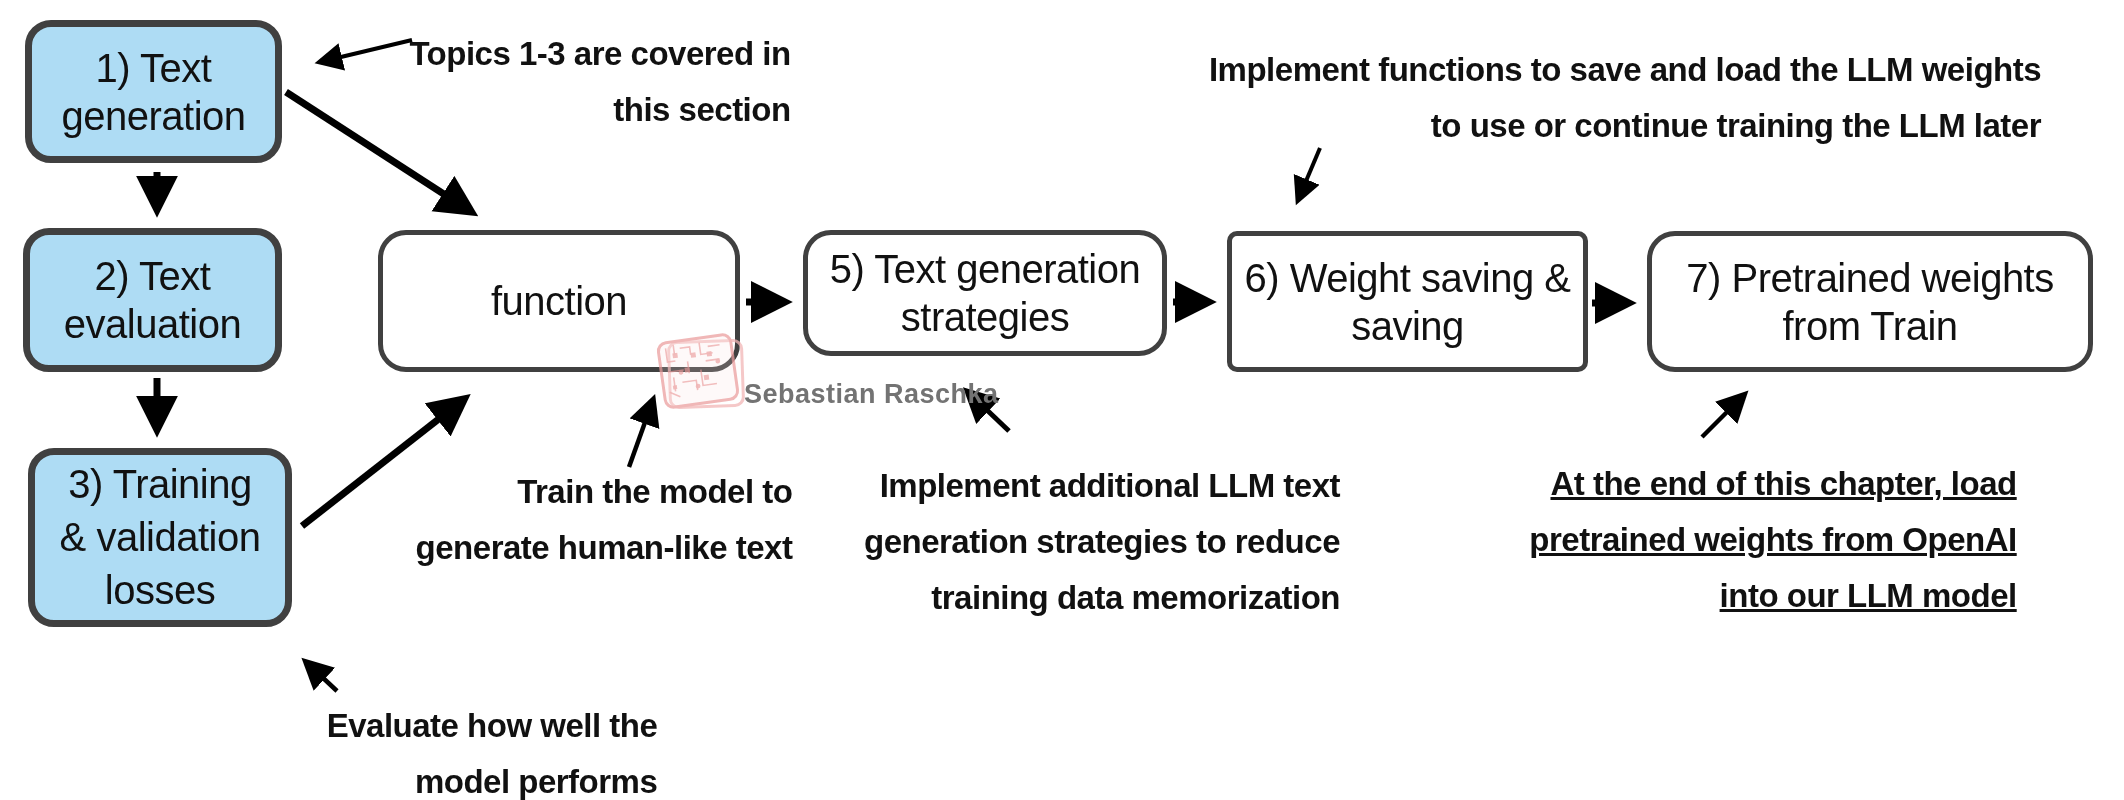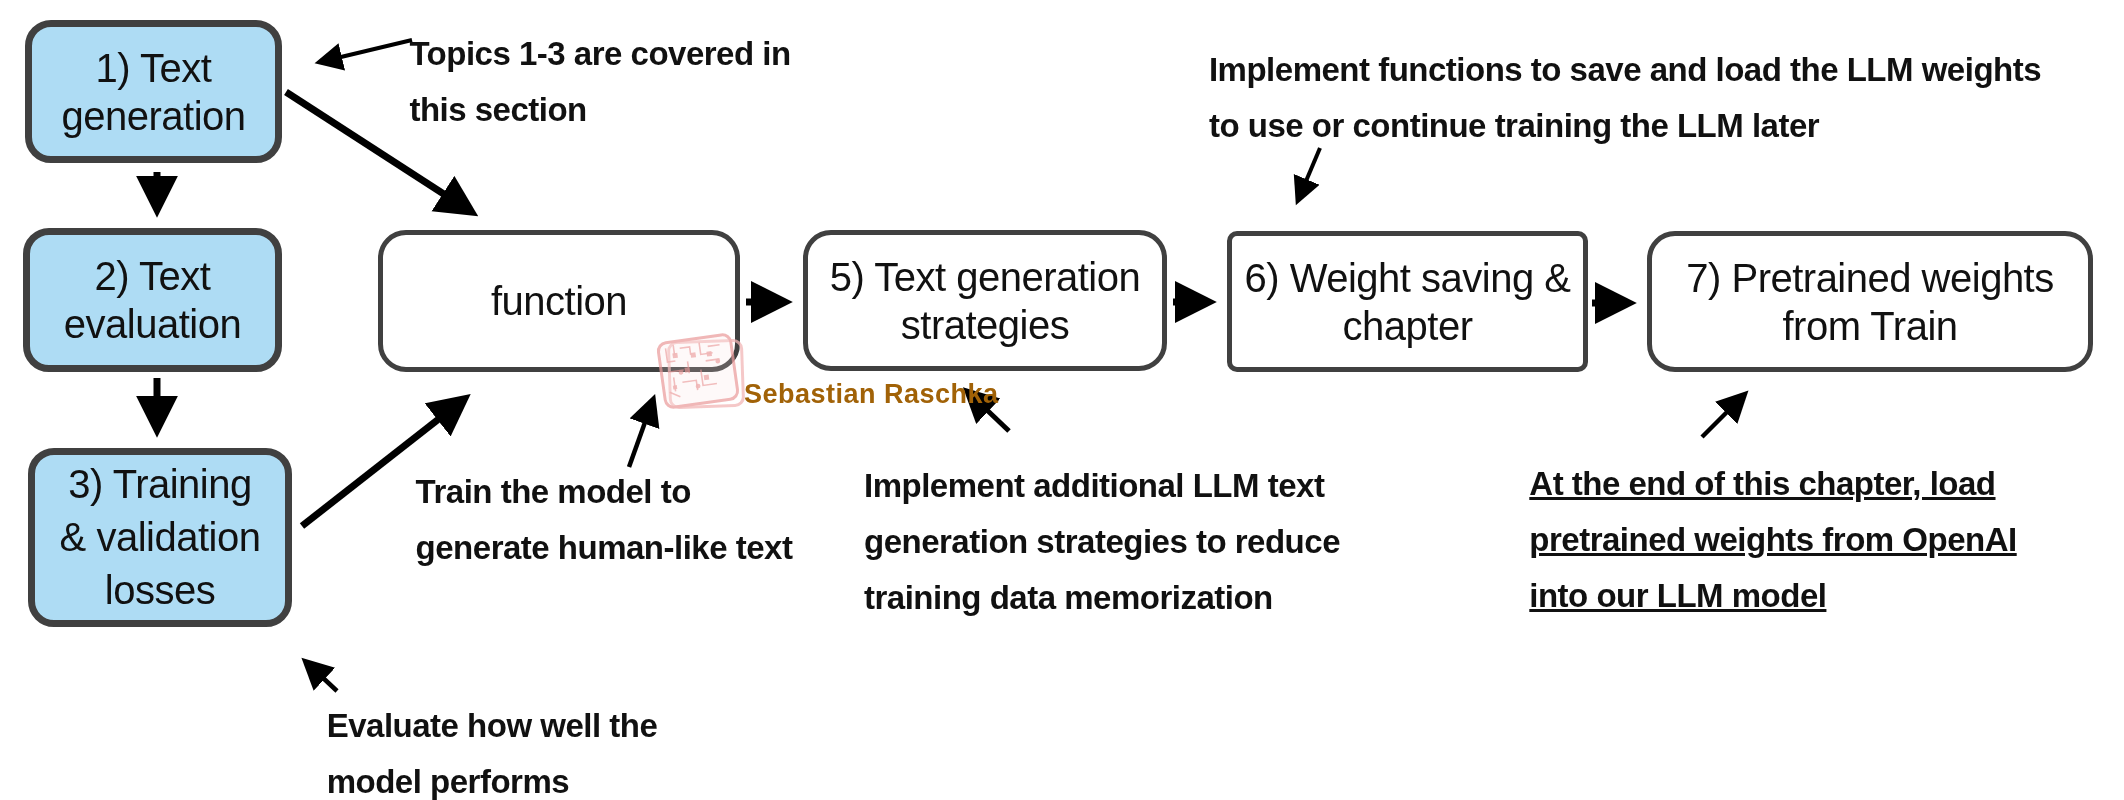--- a/index.html
+++ b/index.html
@@ -12,34 +12,34 @@
     position:absolute;box-sizing:border-box;background:#ffffff;border:5px solid #404040;
     border-radius:28px;display:flex;flex-direction:column;align-items:center;justify-content:center;
     text-align:center;color:#111;font-size:40px;line-height:48px;letter-spacing:-0.5px;
   }
   .node.blue{background:#AEDCF4;border-width:7px;border-radius:26px;}
   .node .ln{white-space:nowrap;}
   #box3 .ln{line-height:53px;}
   
   .note{
     position:absolute;color:#111;font-weight:bold;font-size:33px;line-height:56px;
-    letter-spacing:-0.5px;text-align:left;transform:translateX(-50%);white-space:nowrap;
+    letter-spacing:-0.5px;text-align:right;transform:translateX(-50%);white-space:nowrap;
   }
   
   .stamp-wrap{position:absolute;left:658px;top:334px;width:86px;height:76px;opacity:0.75;}
   .stamp{
     position:absolute;left:2px;top:3px;width:70px;height:62px;border:3px solid #EB9F9F;
     border-radius:10px;transform:rotate(-8deg);background:rgba(251,226,226,0.25);
   }
   .stamp2{
     position:absolute;left:10px;top:6px;width:70px;height:62px;border:3px solid #F2B6B6;
     border-radius:10px;transform:rotate(-2deg);
   }
   .wm-name{
-    position:absolute;left:744px;top:379px;font-size:27px;font-weight:bold;color:#a16207;
+    position:absolute;left:744px;top:379px;font-size:27px;font-weight:bold;color:#737373;
     letter-spacing:0.5px;white-space:nowrap;
   }
   svg.arrows{position:absolute;left:0;top:0;pointer-events:none;}
 </style>
 </head>
 <body>
 
 <div class="canvas">
 
   <svg class="arrows" width="2124" height="800" viewBox="0 0 2124 800">
@@ -81,28 +81,28 @@
   <div class="node blue" id="box3" style="left:28px;top:448px;width:264px;height:179px;">
     <div class="ln">3) Training</div>
     <div class="ln">&amp; validation</div>
     <div class="ln">losses</div>
   </div>
 
   <div class="node" id="box4" style="left:378px;top:230px;width:362px;height:142px;">
     <div class="ln">function</div>
   </div>
 
-  <div class="node" id="box5" style="left:803px;top:230px;width:364px;height:141px;">
+  <div class="node" id="box5" style="left:803px;top:230px;width:364px;height:126px;">
     <div class="ln">5) Text generation</div>
     <div class="ln">strategies</div>
   </div>
 
   <div class="node" id="box6" style="left:1227px;top:231px;width:361px;height:141px;border-radius:10px;">
     <div class="ln">6) Weight saving &amp;</div>
-    <div class="ln">chapter</div>
+    <div class="ln">saving</div>
   </div>
 
   <div class="node" id="box7" style="left:1647px;top:231px;width:446px;height:141px;">
     <div class="ln">7) Pretrained weights</div>
     <div class="ln">from Train</div>
   </div>
 
   <div class="note" style="left:600px;top:26px;">
     <div>Topics 1-3 are covered in</div>
     <div>this section</div>

